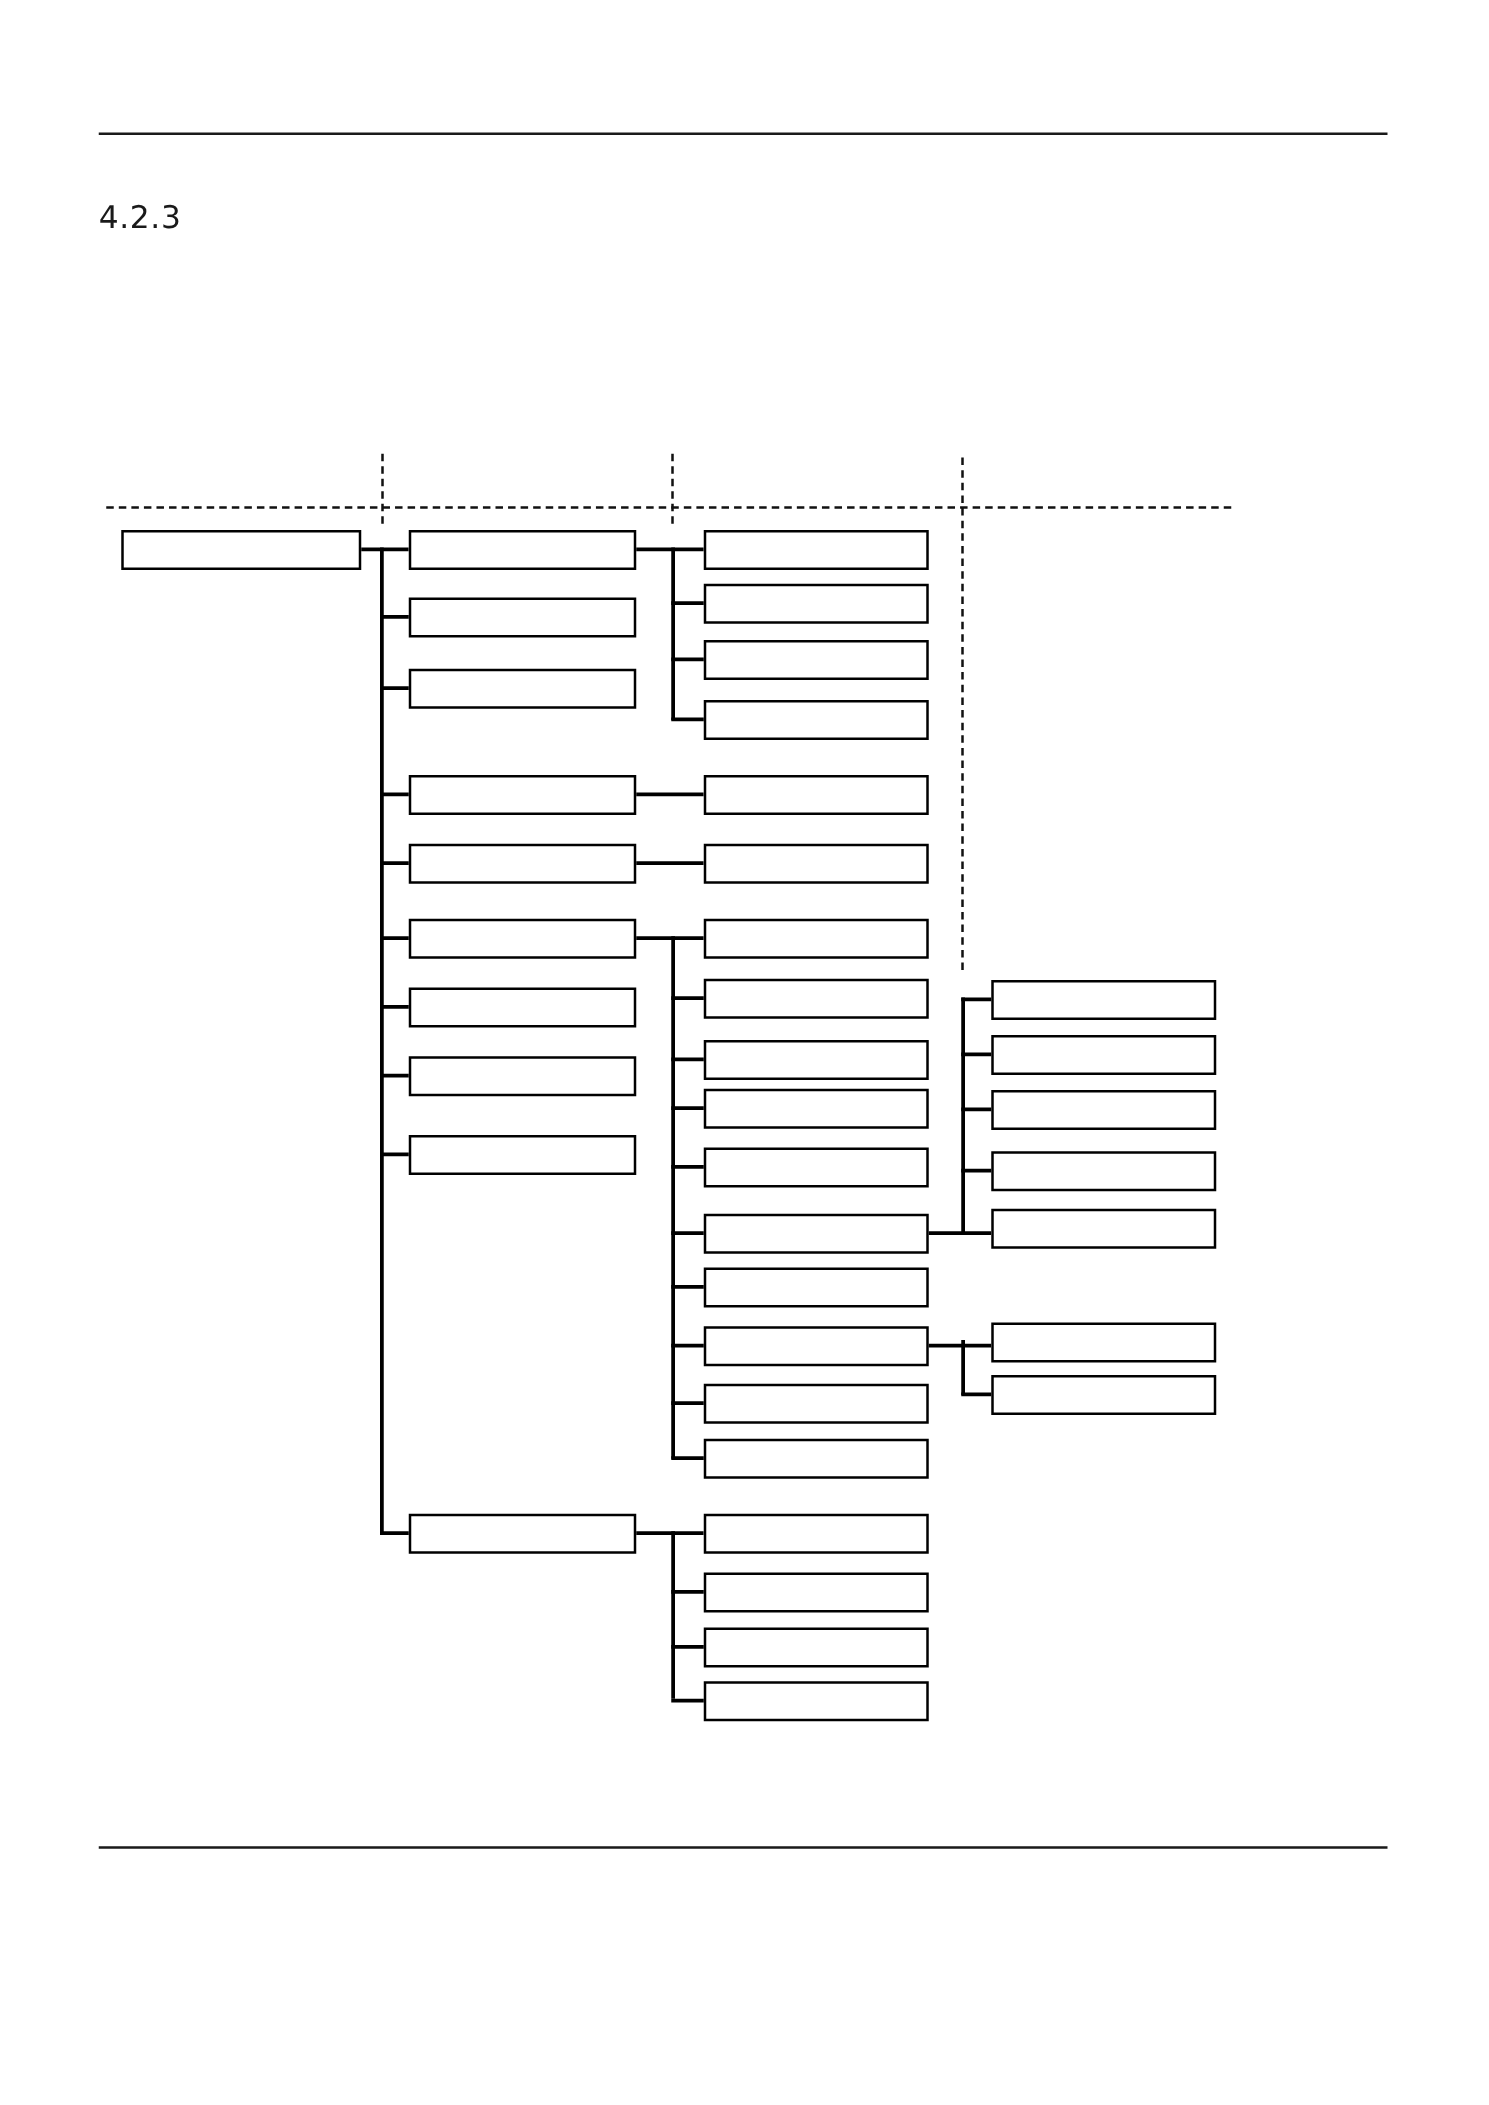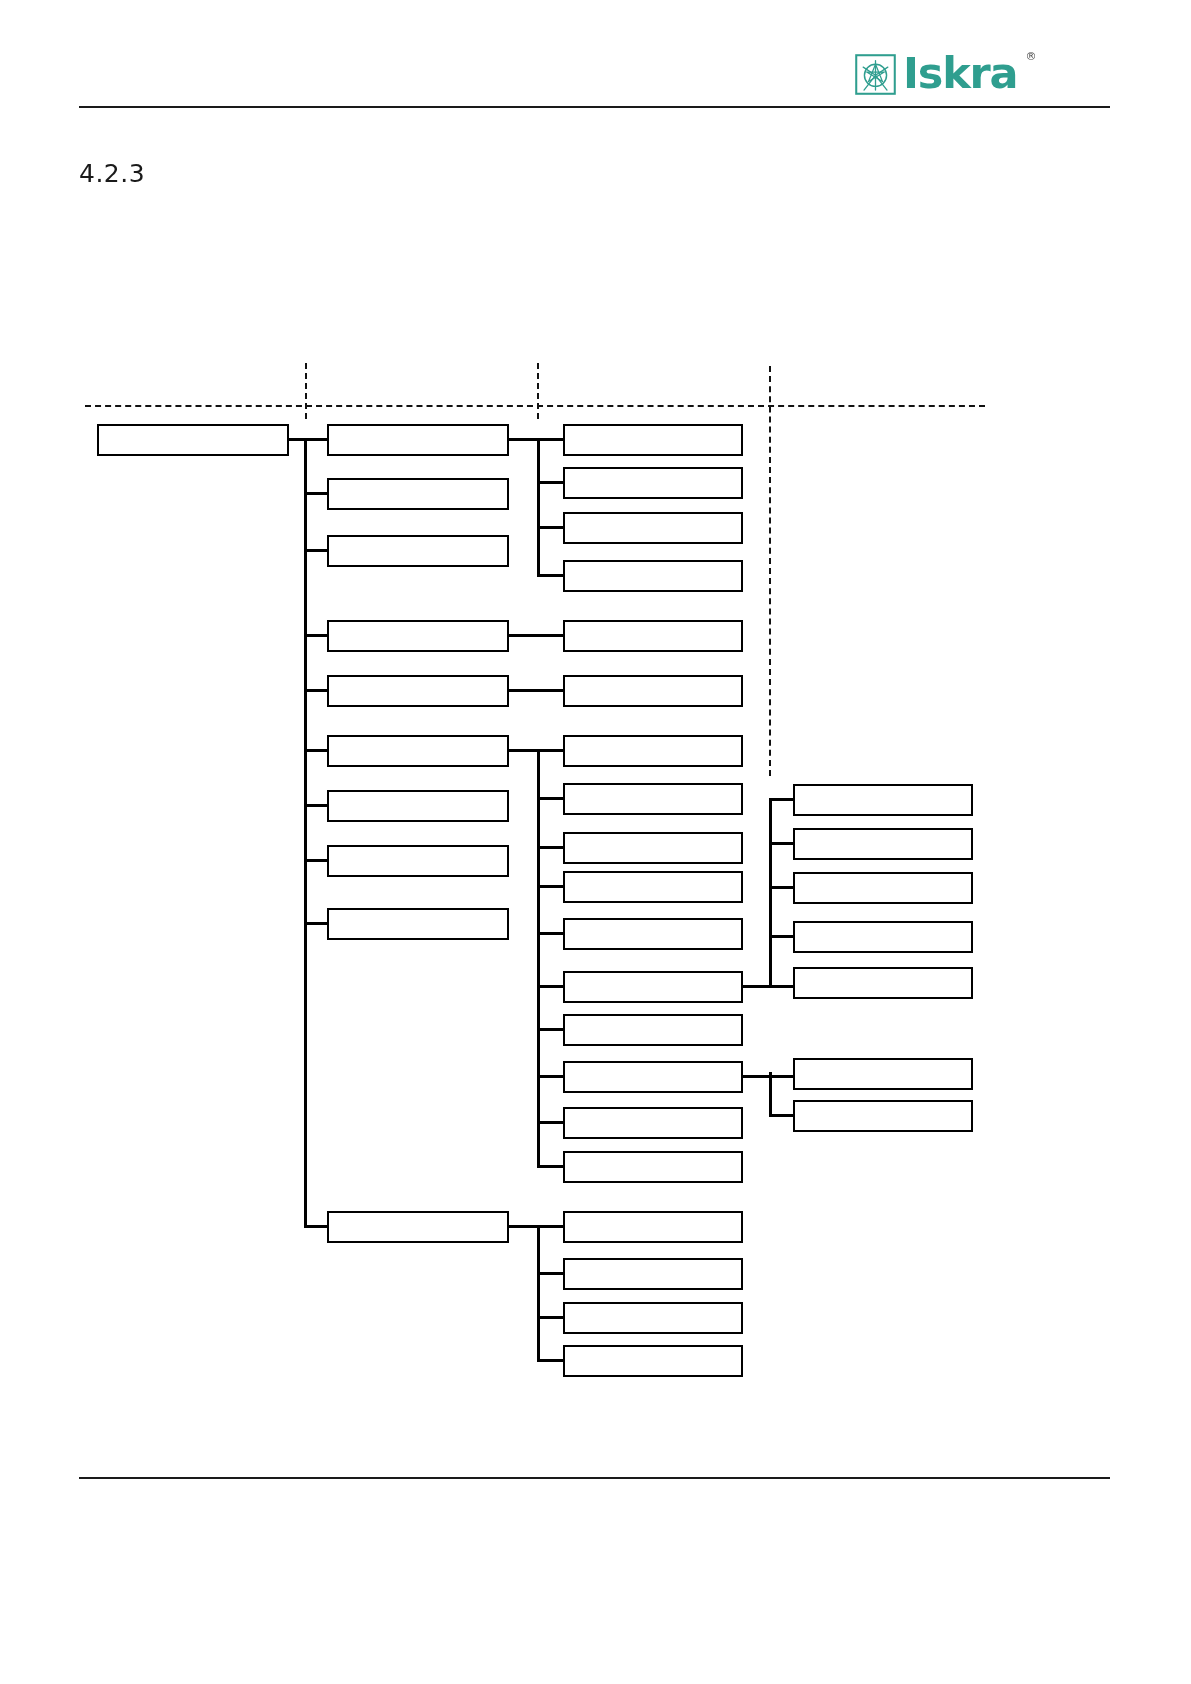--- a/index.html
+++ b/index.html
@@ -113,30 +113,20 @@
     position: absolute;
     width: 0;
     border-left: 2.6px dashed #111111;
   }
 </style>
 </head>
 <body>
 
 <div id="page">
 
-  <div id="header-logo">
-    <svg id="logo-mark" viewBox="0 0 100 100" xmlns="http://www.w3.org/2000/svg">
-      <rect x="3" y="3" width="94" height="94" fill="none" stroke="#2f9e8f" stroke-width="5"></rect>
-      <circle cx="50" cy="52" r="27" fill="none" stroke="#2f9e8f" stroke-width="3.5"></circle>
-      <path d="M50 16 L50 88 M50 52 L22 88 M50 52 L78 88 M50 52 L20 32 M50 52 L80 32" fill="none" stroke="#2f9e8f" stroke-width="3.2" stroke-linecap="round"></path>
-      <path d="M50 25 L33 67 L71 44 L29 44 L67 67 Z" fill="none" stroke="#2f9e8f" stroke-width="3"></path>
-    </svg>
-    <span id="logo-wordmark">Iskra</span>
-    <span id="logo-reg">®</span>
-  </div>
   <div id="header-rule"></div>
 
   <div id="section-number">4.2.3</div>
 
   <div id="diagram">
 
     <div class="dash-h" style="left:85px; top:405px; width:900px;"></div>
     <div class="dash-v" style="left:305px; top:363px; height:56px;"></div>
     <div class="dash-v" style="left:537px; top:363px; height:56px;"></div>
     <div class="dash-v" style="left:769px; top:366px; height:410px;"></div>

